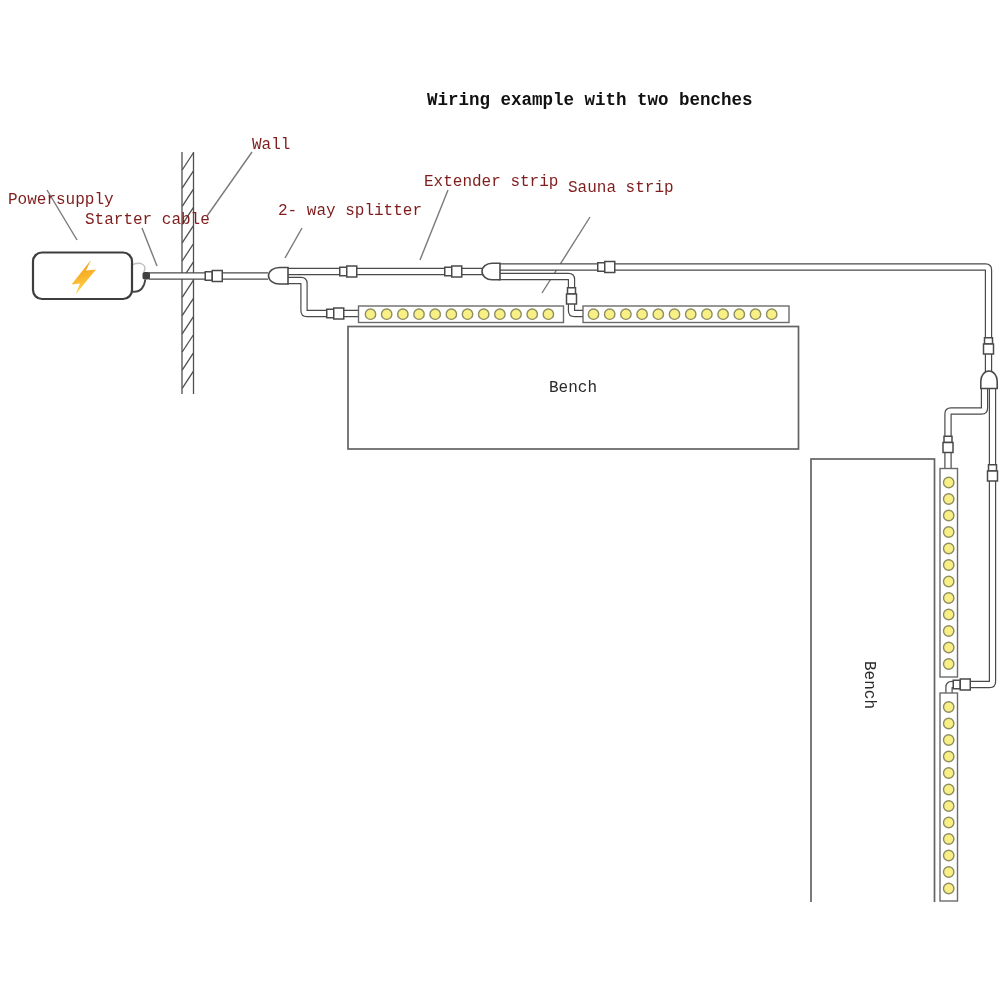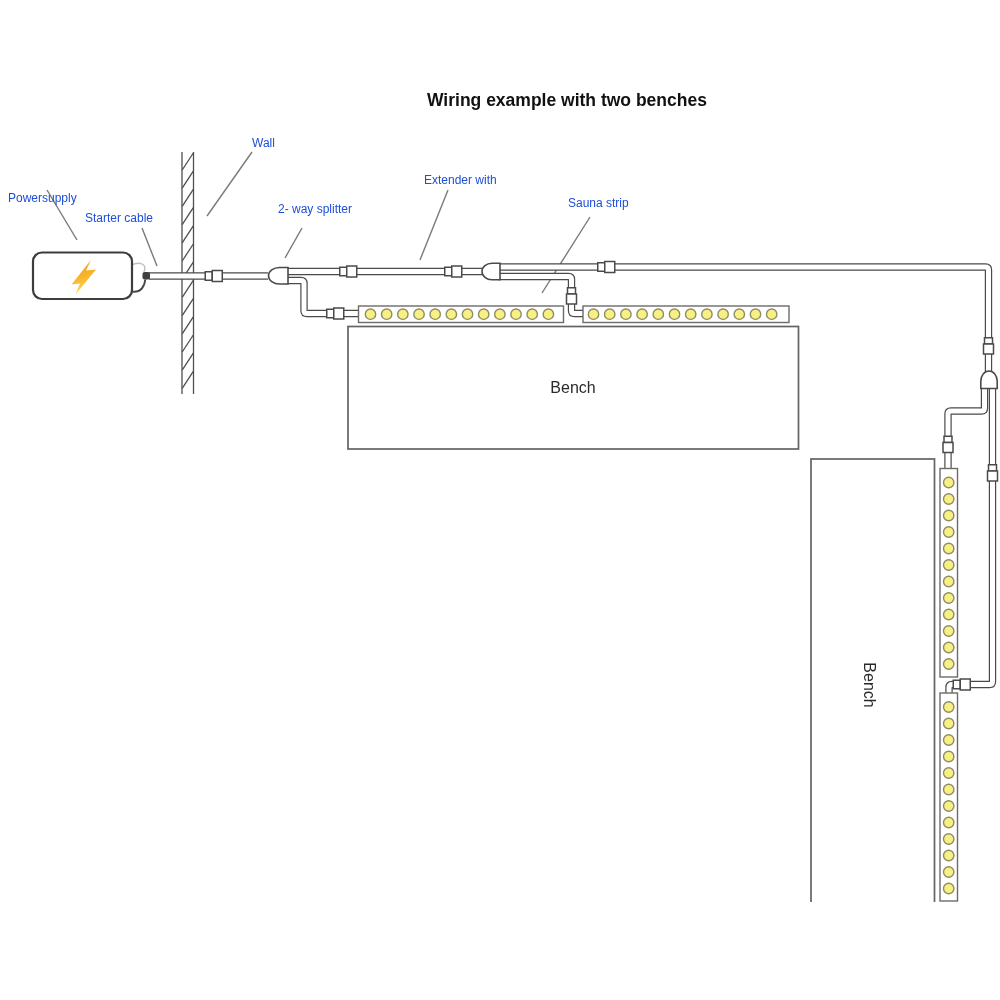--- a/index.html
+++ b/index.html
@@ -1,17 +1,17 @@
 <!DOCTYPE html>
 <html><head>
 <meta charset="utf-8">
 <style>
   html,body{margin:0;padding:0;background:#fff;}
-  #canvas{position:relative;width:1000px;height:902px;background:#fff;font-family:Liberation Sans, sans-serif;overflow:hidden;}
-  .label{position:absolute;font-size:12px;color:#1d4ed8;white-space:nowrap;}
+  #canvas{position:relative;width:1000px;height:902px;background:#fff;font-family:Liberation Mono, monospace;overflow:hidden;}
+  .label{position:absolute;font-size:16px;color:#7f1d1d;white-space:nowrap;}
   #title{position:absolute;font-size:17.5px;font-weight:bold;color:#111;white-space:nowrap;}
   .bench-label{position:absolute;font-size:16px;color:#2a2a2a;transform:translate(-50%,-50%);}
   .bench-label.vert{transform:translate(-50%,-50%) rotate(90deg);}
   svg{position:absolute;left:0;top:0;}
 </style>
 </head>
 <body>
 
 <div id="canvas">
  <svg width="1000" height="1000" viewBox="0 0 1000 1000">
@@ -186,17 +186,17 @@
           <circle cx="948.7" cy="888.5" r="5.2" fill="#f8ef85" stroke="#8f8d62" stroke-width="1.4"></circle>
         </g>
   </g>
  </svg>
 
  <div id="title" style="left:427px;top:90px;">Wiring example with two benches</div>
  <div class="label" style="left:8px;top:191px;">Powersupply</div>
  <div class="label" style="left:85px;top:200px;margin-top:11px;">Starter cable</div>
  <div class="label" style="left:252px;top:136px;">Wall</div>
  <div class="label" style="left:278px;top:202px;text-align:center;">2- way splitter</div>
- <div class="label" style="left:424px;top:173px;">Extender with</div>
- <div class="label" style="left:568px;top:196px;">Sauna strip</div>
+ <div class="label" style="left:424px;top:173px;">Extender strip</div>
+ <div class="label" style="left:568px;top:179px;">Sauna strip</div>
  <div class="bench-label" style="left:573px;top:388px;">Bench</div>
  <div class="bench-label vert" style="left:869px;top:685px;">Bench</div>
 </div>
 
 </body></html>

